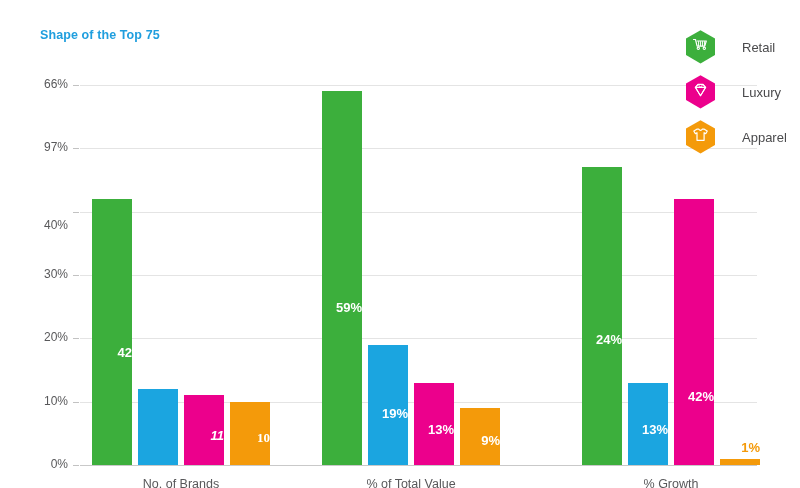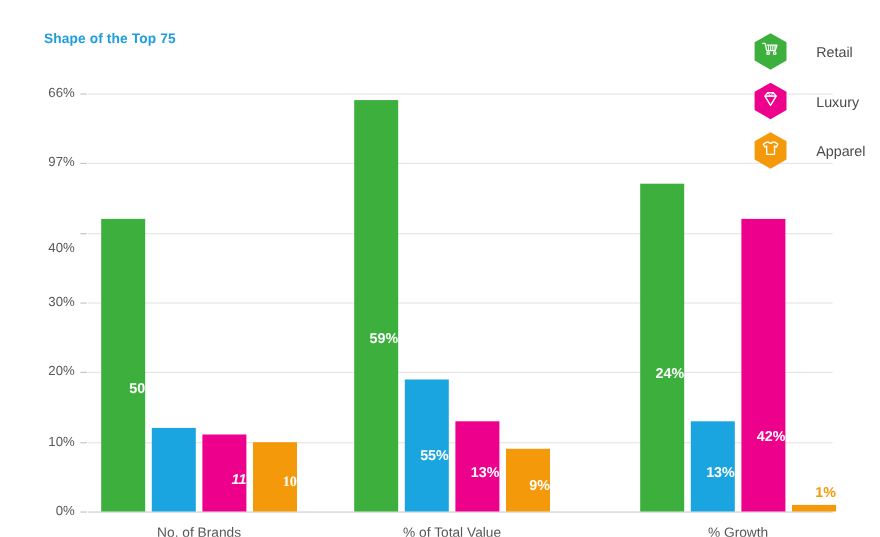--- a/index.html
+++ b/index.html
@@ -152,32 +152,32 @@
       <div class="gridline" style="top: 126.667px;"></div>
       <div class="tick-mark" style="top: 126.667px;"></div>
       <div class="y-label" style="top: 118.667px; left: -68px; right: auto; margin-top: 14px;">40%</div>
       <div class="gridline" style="top: 63.3333px;"></div>
       <div class="tick-mark" style="top: 63.3333px;"></div>
       <div class="y-label" style="top: 55.3333px; left: -68px; right: auto;">97%</div>
       <div class="gridline" style="top: 0px;"></div>
       <div class="tick-mark" style="top: 0px;"></div>
       <div class="y-label" style="top: -8px; left: -68px; right: auto;">66%</div>
       <div class="bar" style="left: 12px; height: 266px; background: rgb(60, 175, 60);"></div>
-      <div class="bar-value" style="left: 12px; top: 260.28px;">50</div>
+      <div class="bar-value" style="left: 12px; top: 260.28px;">42</div>
       <div class="bar" style="left: 58px; height: 76px; background: rgb(27, 165, 224);"></div>
       <div class="bar-value" style="left: 58px; top: 340.08px; margin-left: 20px;">12</div>
       <div class="bar" style="left: 104px; height: 69.6667px; background: rgb(236, 0, 140);"></div>
       <div class="bar-value" style="left: 104px; top: 342.74px; font-style: italic;">11</div>
       <div class="bar" style="left: 150px; height: 63.3333px; background: rgb(244, 154, 10);"></div>
       <div class="bar-value" style="left: 150px; top: 345.4px; font-family: Liberation Serif, serif;">10</div>
       <div class="group-label" style="left: 12px; width: 178px;">No. of Brands</div>
       <div class="bar" style="left: 242px; height: 373.667px; background: rgb(60, 175, 60);"></div>
       <div class="bar-value" style="left: 242px; top: 215.06px;">59%</div>
       <div class="bar" style="left: 288px; height: 120.333px; background: rgb(27, 165, 224);"></div>
-      <div class="bar-value" style="left: 288px; top: 321.46px;">55%</div>
+      <div class="bar-value" style="left: 288px; top: 321.46px;">19%</div>
       <div class="bar" style="left: 334px; height: 82.3333px; background: rgb(236, 0, 140);"></div>
       <div class="bar-value" style="left: 334px; top: 337.42px;">13%</div>
       <div class="bar" style="left: 380px; height: 57px; background: rgb(244, 154, 10);"></div>
       <div class="bar-value" style="left: 380px; top: 348.06px;">9%</div>
       <div class="group-label" style="left: 242px; width: 178px;">% of Total Value</div>
       <div class="bar" style="left: 502px; height: 297.667px; background: rgb(60, 175, 60);"></div>
       <div class="bar-value" style="left: 502px; top: 246.98px;">24%</div>
       <div class="bar" style="left: 548px; height: 82.3333px; background: rgb(27, 165, 224);"></div>
       <div class="bar-value" style="left: 548px; top: 337.42px;">13%</div>
       <div class="bar" style="left: 594px; height: 266px; background: rgb(236, 0, 140);"></div>

